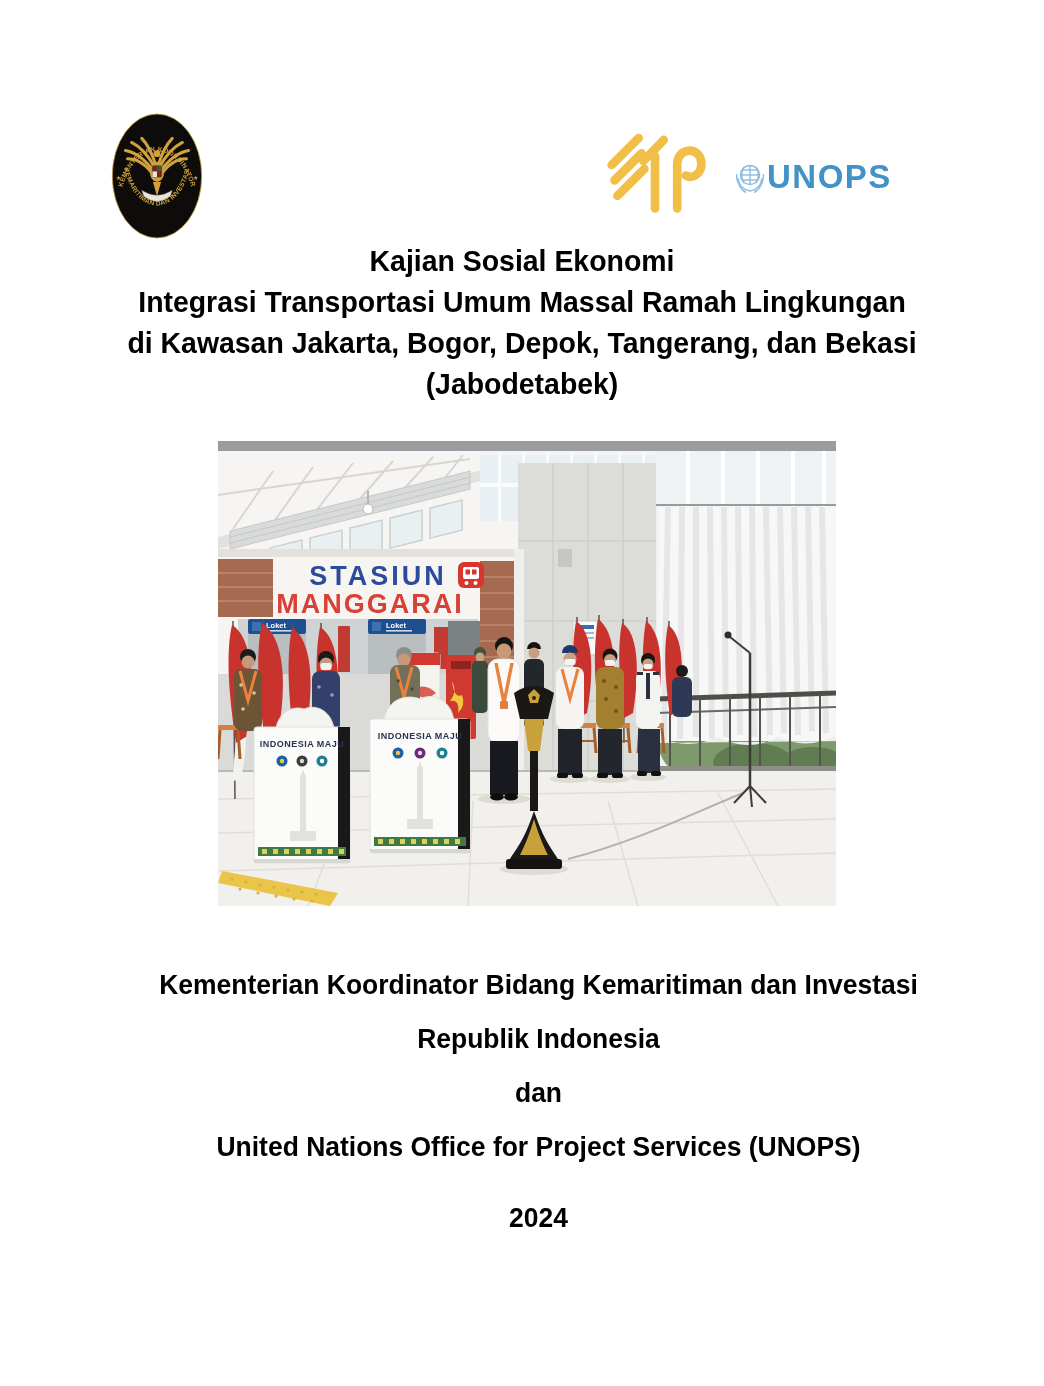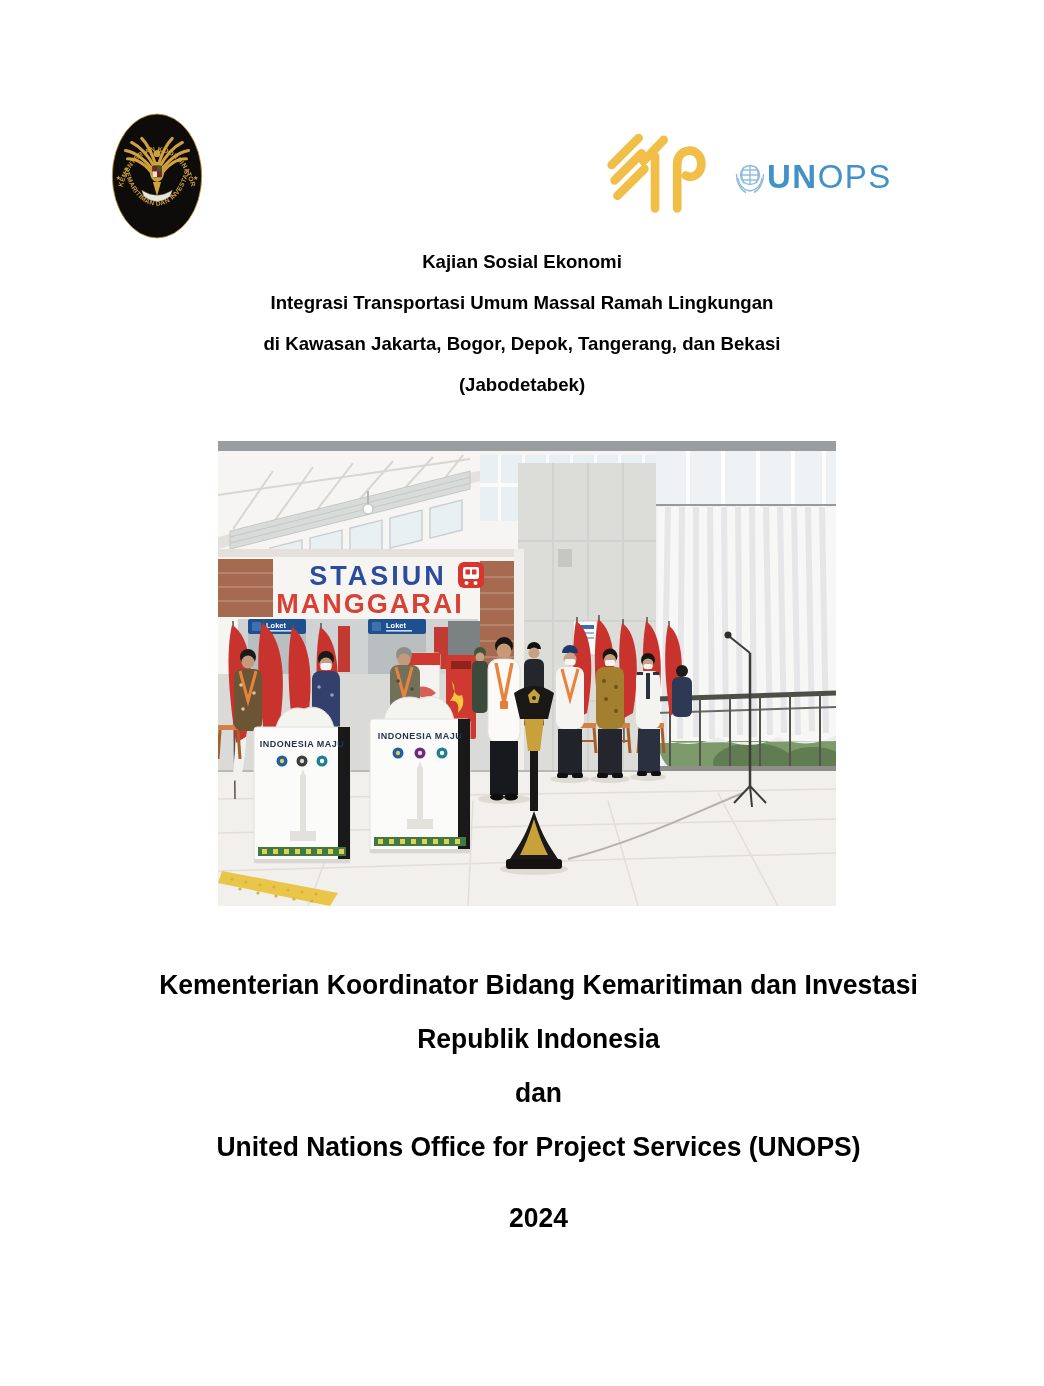--- a/index.html
+++ b/index.html
@@ -10,24 +10,24 @@
   
   .seal{position:absolute;left:111px;top:113px;width:92px;height:126px;}
   .seal svg{width:100%;height:100%;}
   
   .unops{position:absolute;left:603px;top:131px;height:92px;display:flex;align-items:center;gap:24px;}
   .unops-icon svg{width:106px;height:92px;display:block;}
   .unops-mark{display:flex;align-items:flex-start;}
   .un-emblem svg{width:34px;height:34px;display:block;}
   .unops-word{font-size:33px;letter-spacing:1.5px;color:var(--c-unops_blue,#4292c8);display:flex;line-height:1;}
   .unops-word .w-bold{font-weight:800;}
-  .unops-word .w-reg{font-weight:400;}
+  .unops-word .w-reg{font-weight:700;}
   
   .title-block{position:absolute;left:0;right:0;top:241px;text-align:center;
-    font-size:19px;font-weight:bold;color:var(--c-text,#000);}
+    font-size:29px;font-weight:bold;color:var(--c-text,#000);}
   .title-block .t-line{line-height:41px;transform:scaleX(0.98);}
   .footer-block{position:absolute;left:0;right:0;top:958px;text-align:center;
     font-size:27px;font-weight:bold;color:var(--c-text,#000);margin-left:33px;}
   .footer-block .f-line{line-height:54px;transform:scaleX(0.98);}
   .footer-block .f-year{line-height:54px;margin-top:17px;}
   
   .photo{position:absolute;left:218px;top:441px;width:618px;height:579px;}
   .photo svg{display:block;width:618px;height:465px;}
   text{font-family:"Liberation Sans", sans-serif;}
 </style>

